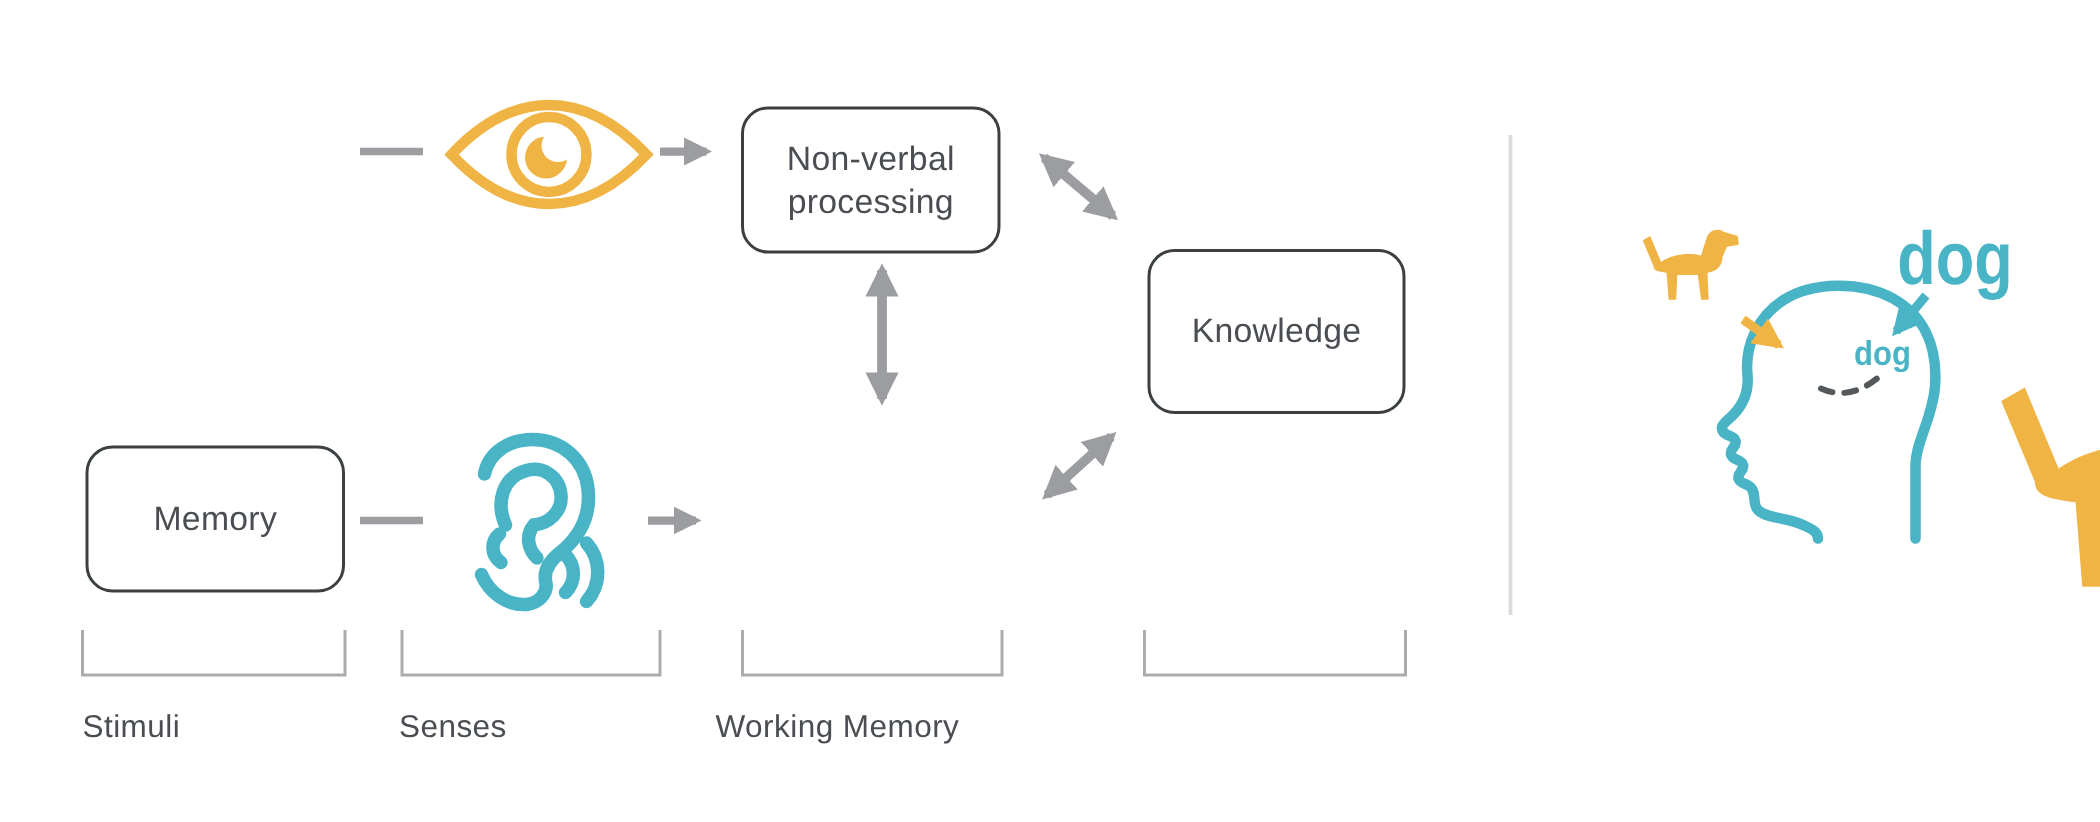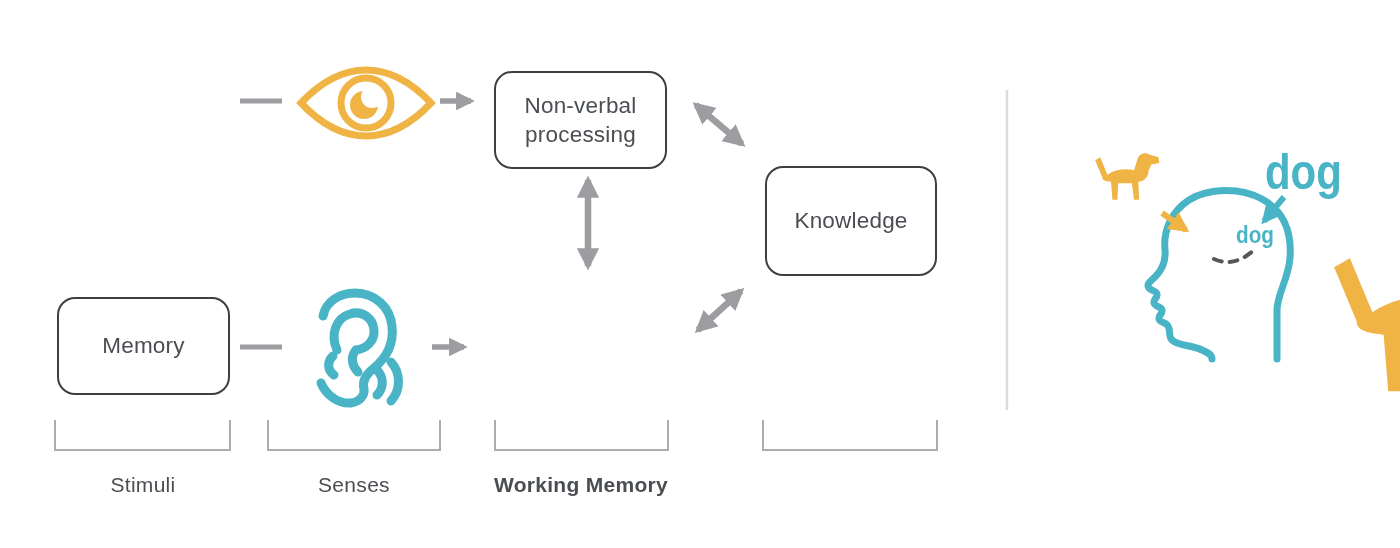--- a/index.html
+++ b/index.html
@@ -22,26 +22,26 @@
   .box-nonverbal{left:494px; top:51px; width:173px; height:98px;margin-top:20px;}
   .box-words{left:57px; top:297px; width:173px; height:98px;}
   .box-verbal{left:494px; top:298px; width:173px; height:98px;}
   .box-knowledge{left:765px; top:166px; width:172px; height:110px;}
   .annotation{
     position:absolute; left:433px; top:197px; width:140px;
     font-style:italic; font-size:19.5px; color:var(--ink); line-height:1.45;
   }
   .annotation span{display:block;}
   .stage-label{
-    position:absolute; top:473px; text-align:center;
+    position:absolute; top:473px; 
     font-size:21px; color:var(--ink); letter-spacing:.3px;
   }
   .lbl-stimuli{left:55px; width:176px;}
   .lbl-senses{left:266px; width:176px;}
-  .lbl-working{left:477px; width:208px;font-weight:bold;}
+  .lbl-working{left:477px; width:208px;}
   .lbl-longterm{left:738px; width:224px;}
   .dog-big{
     position:absolute; left:1258px; top:147px; width:86px; text-align:center;
     font-size:50px; font-weight:700; color:var(--teal); line-height:1;
     transform:scaleX(.84); transform-origin:center;
   }
   .dog-small{
     position:absolute; left:1232px; top:224px; width:46px; text-align:center;
     font-size:23px; font-weight:700; color:var(--teal); line-height:1;
     transform:scaleX(.9); transform-origin:center;

